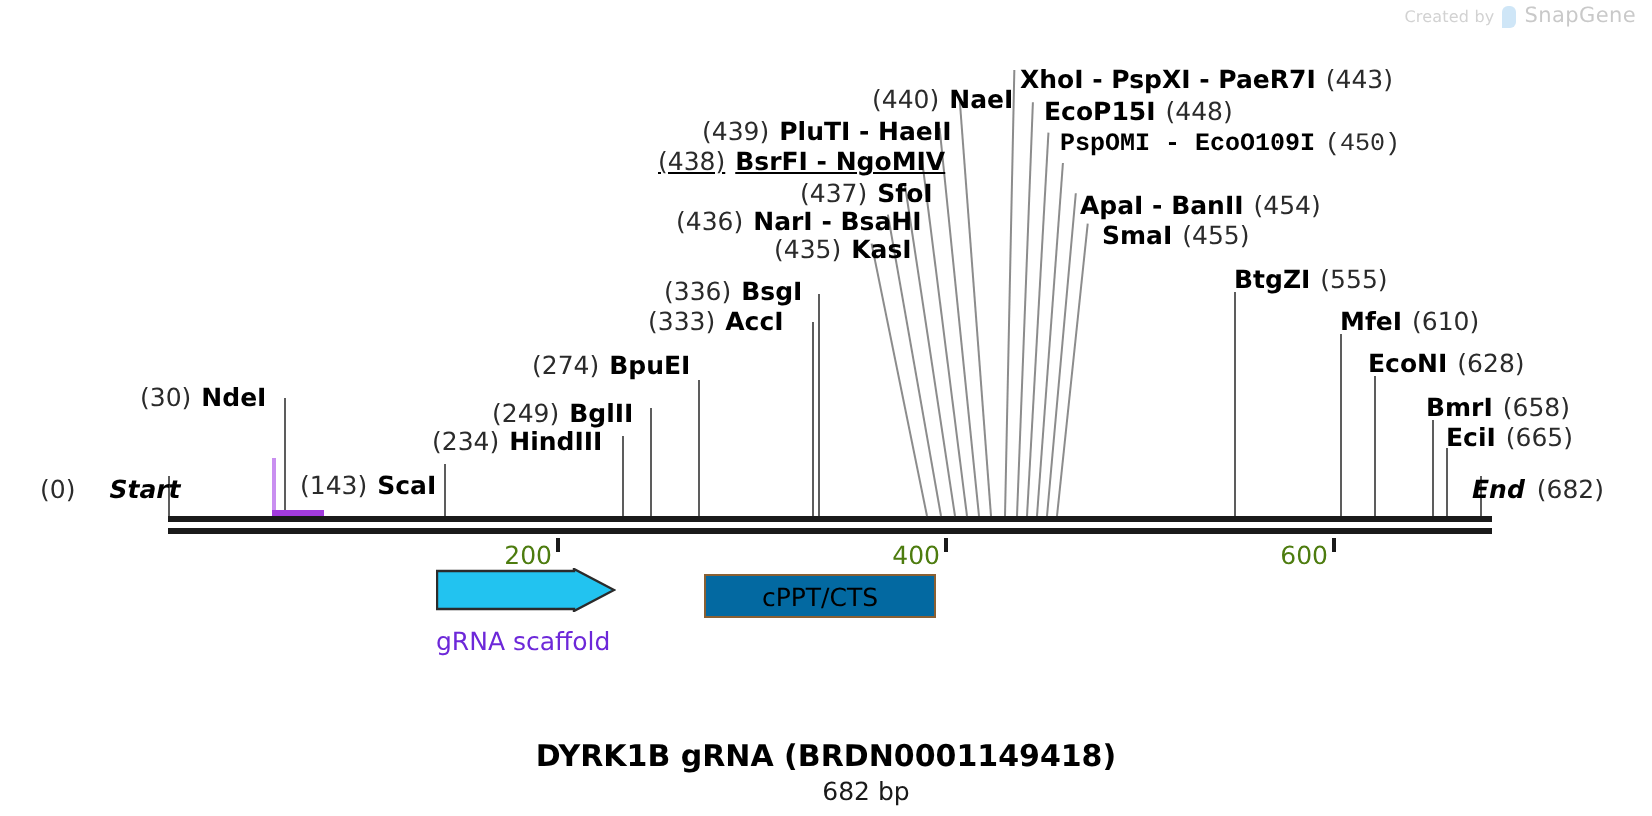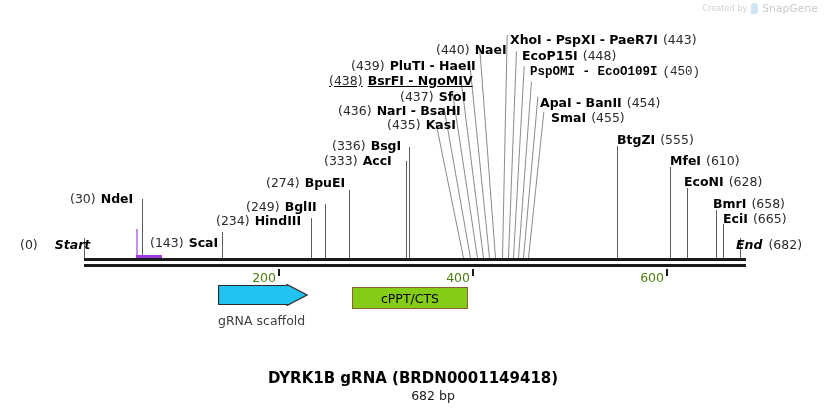--- a/index.html
+++ b/index.html
@@ -132,33 +132,33 @@
   }
 
   
   .feat-arrow {
     position: absolute;
     height: 22px;
   }
   .feat-box {
     position: absolute;
     height: 22px;
-    background: #84cc16;
+    background: #0369a1;
     border: 1px solid #8a6033;
     box-sizing: border-box;
     display: flex;
     align-items: center;
     justify-content: center;
     font-size: 12.5px;
     color: #000;
   }
   .feat-caption {
     position: absolute;
     font-size: 12.5px;
-    color: #404040;
+    color: #6d28d9;
     white-space: nowrap;
   }
 
   
   .title {
     position: absolute;
     width: 100%;
     text-align: center;
     font-size: 15px;
     font-weight: bold;

